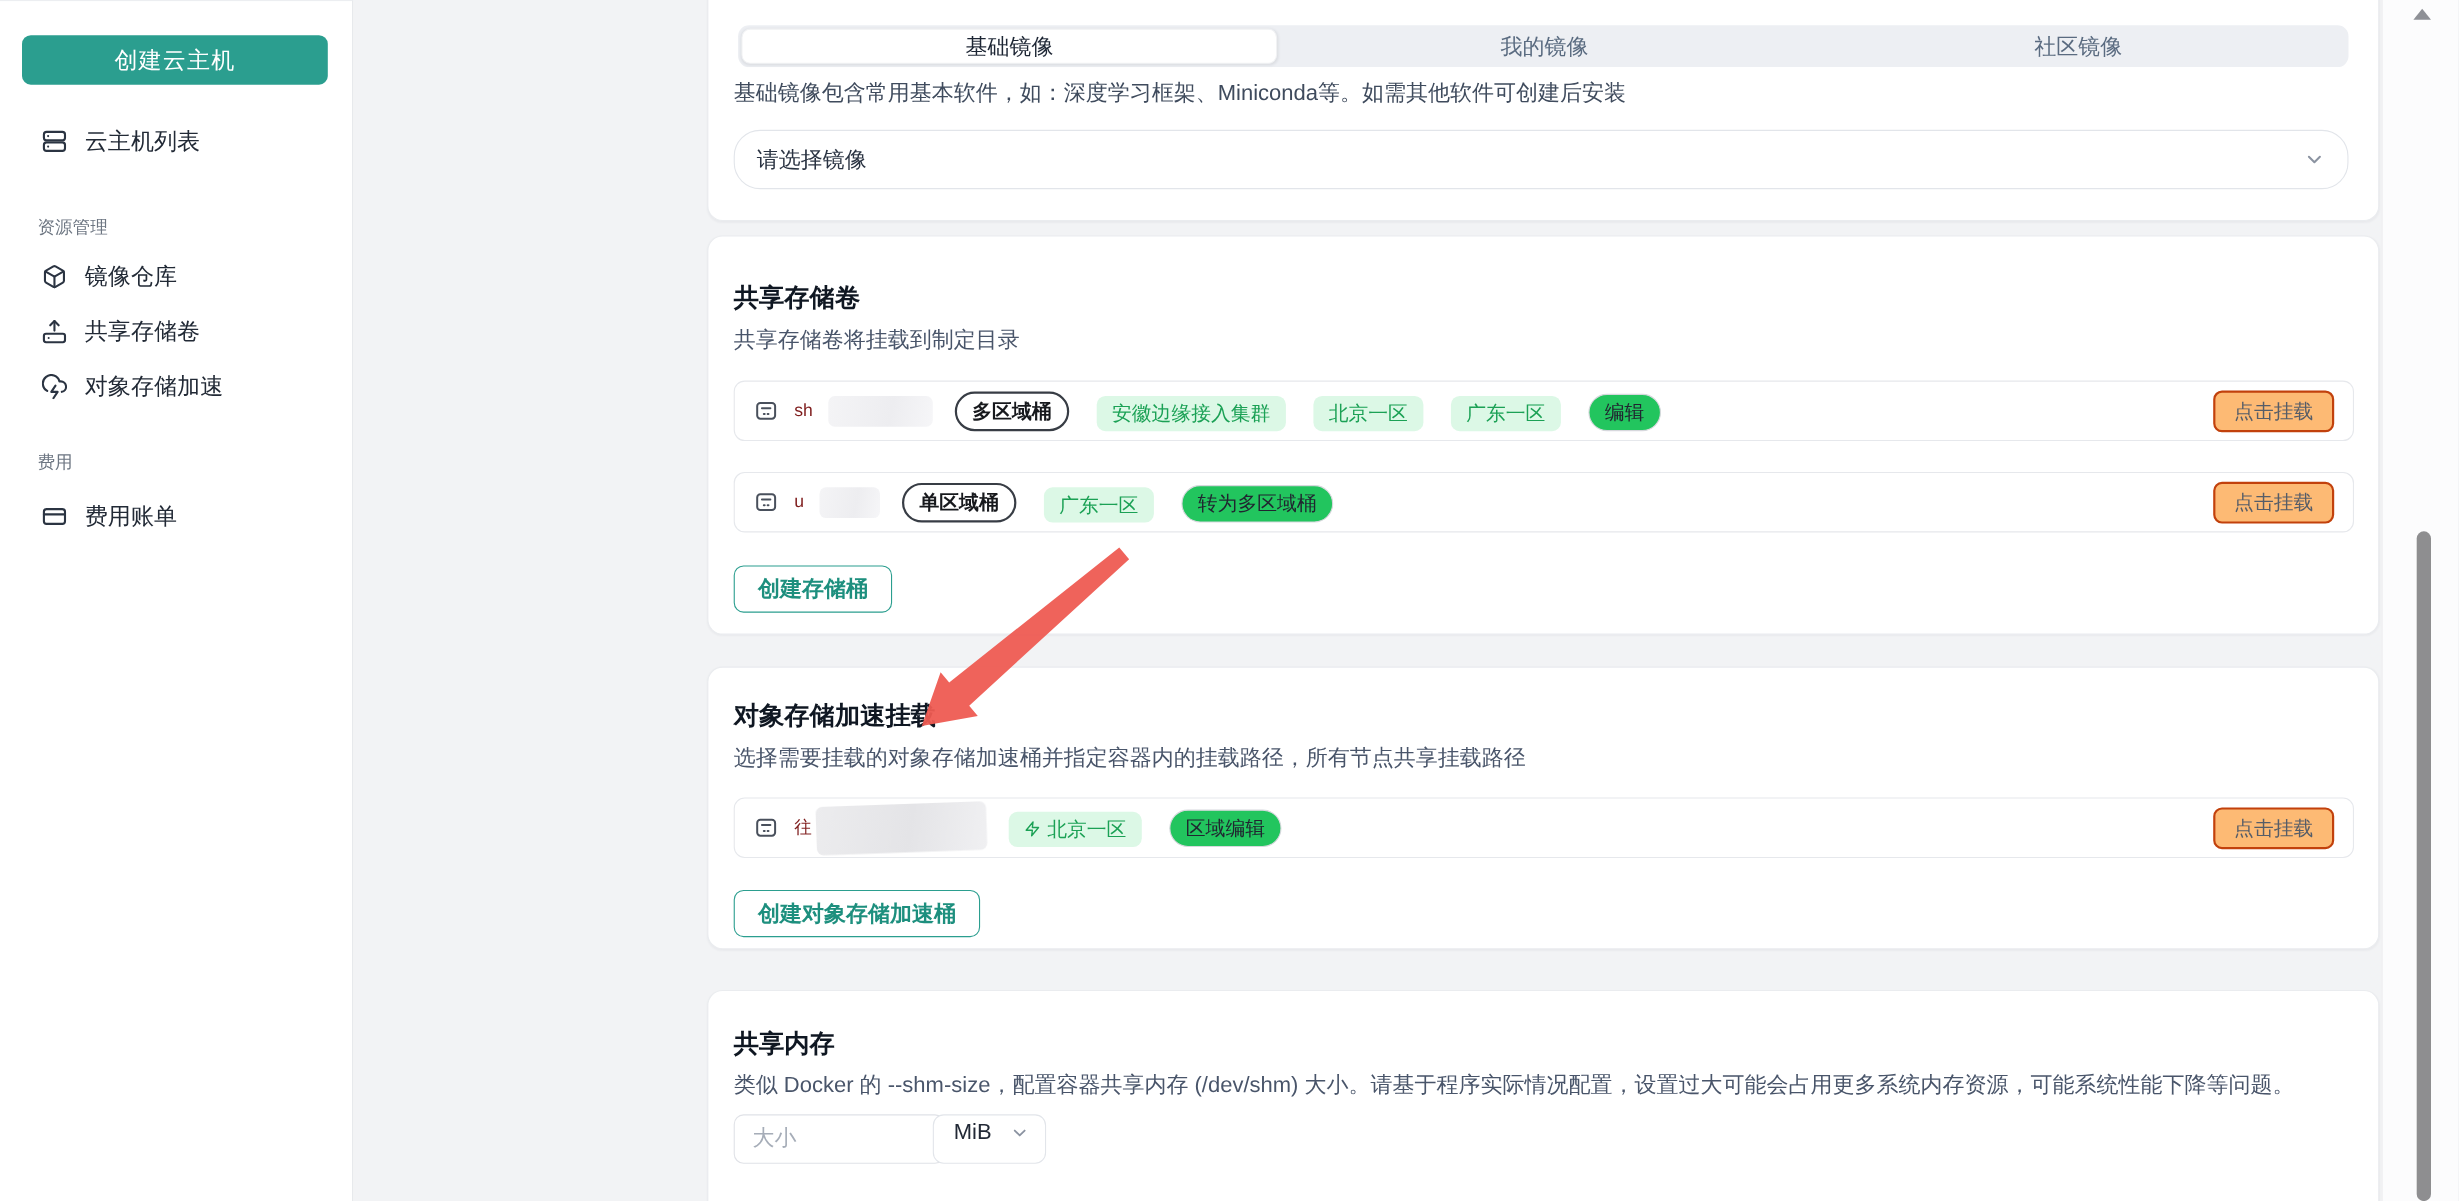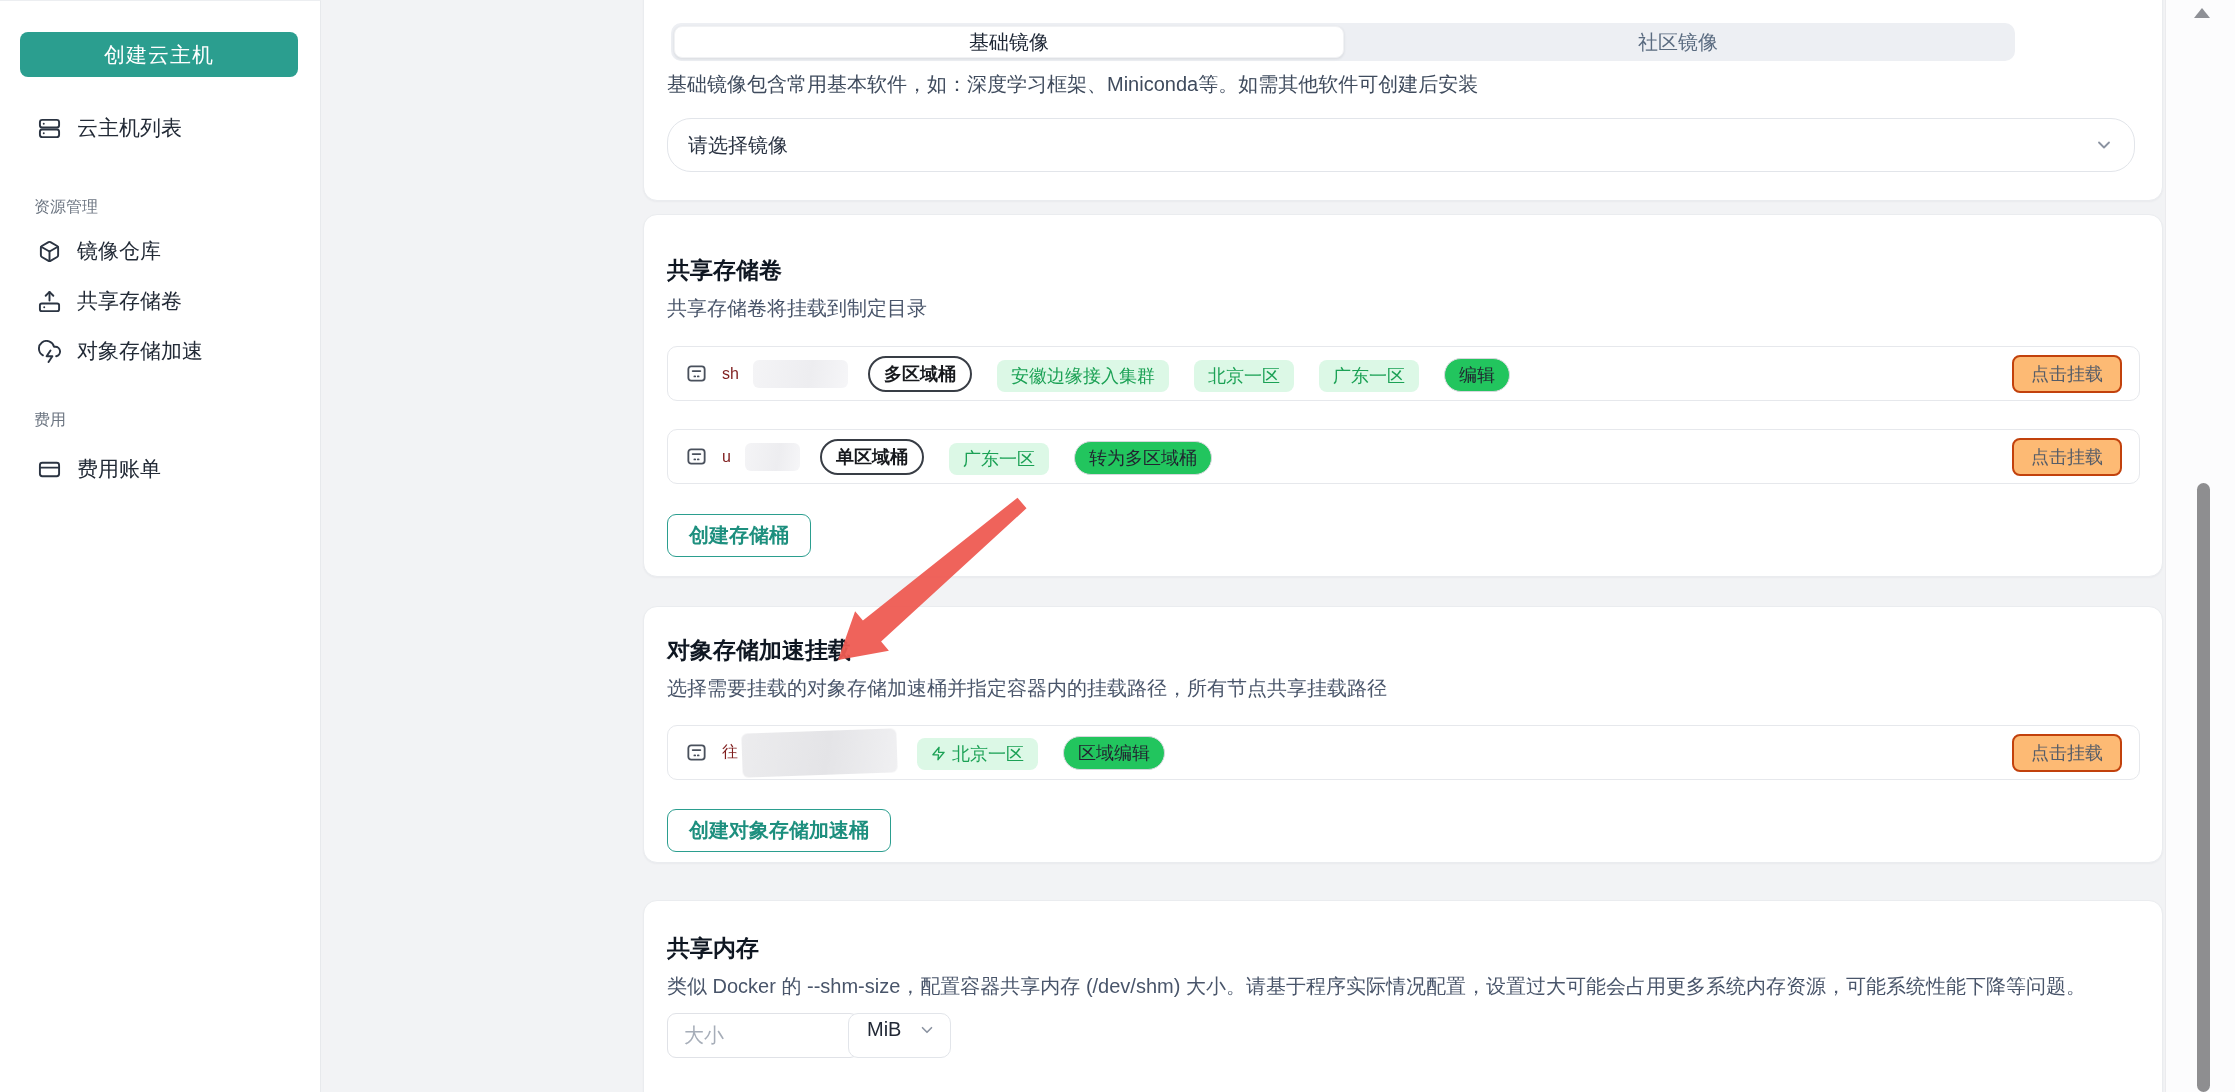--- a/index.html
+++ b/index.html
@@ -35,21 +35,21 @@
   .card {
     position:absolute; left:643px; width:1520px; background:#ffffff;
     border:1px solid #eaecef; border-radius:14px;
     box-shadow:0 1px 2px rgba(20,30,50,.04);
   }
   .card-title { position:absolute; left:23px; font-size:23px; font-weight:700; color:#0f1722; white-space:nowrap; }
   .card-sub   { position:absolute; left:23px; font-size:20px; color:#49556a; white-space:nowrap; }
 
   
   .tabs {
-    position:absolute; left:27px; top:56px; width:1344px; height:38px;
+    position:absolute; left:27px; top:56px; width:1464px; height:38px;
     background:#edeff3; border-radius:10px; display:flex; padding:3px;
   }
   .tab {
     flex:1; display:flex; align-items:center; justify-content:center;
     font-size:20px; color:#5a6b80; border-radius:8px; cursor:pointer; white-space:nowrap;
   }
   .tab.active {
     background:#ffffff; color:#1d2634;
     box-shadow:0 1px 3px rgba(15,25,40,.10); border:1px solid #f1f2f4;
   }
@@ -185,20 +185,21 @@
           <line x1="2" y1="10" x2="22" y2="10"></line>
         </svg>
     </span>
     <span>费用账单</span>
   </div>
 </aside>
 
 <section class="card" style="top:-34px; height:235px;">
   <div class="tabs">
     <div class="tab active">基础镜像</div>
+    <div class="tab">我的镜像</div>
     <div class="tab">社区镜像</div>
   </div>
   <div class="card-sub" style="top:104px; color:#3f4b5d;">基础镜像包含常用基本软件，如：深度学习框架、Miniconda等。如需其他软件可创建后安装</div>
   <div class="select-box" style="left:23px; top:151px; width:1468px; height:54px;border-radius:24px;">
     <span class="sel-text">请选择镜像</span>
     <span class="chev">
       <svg viewBox="0 0 24 24" fill="none" stroke="currentColor" stroke-width="2.2" stroke-linecap="round" stroke-linejoin="round">
           <polyline points="6 9 12 15 18 9"></polyline>
         </svg>
     </span>

